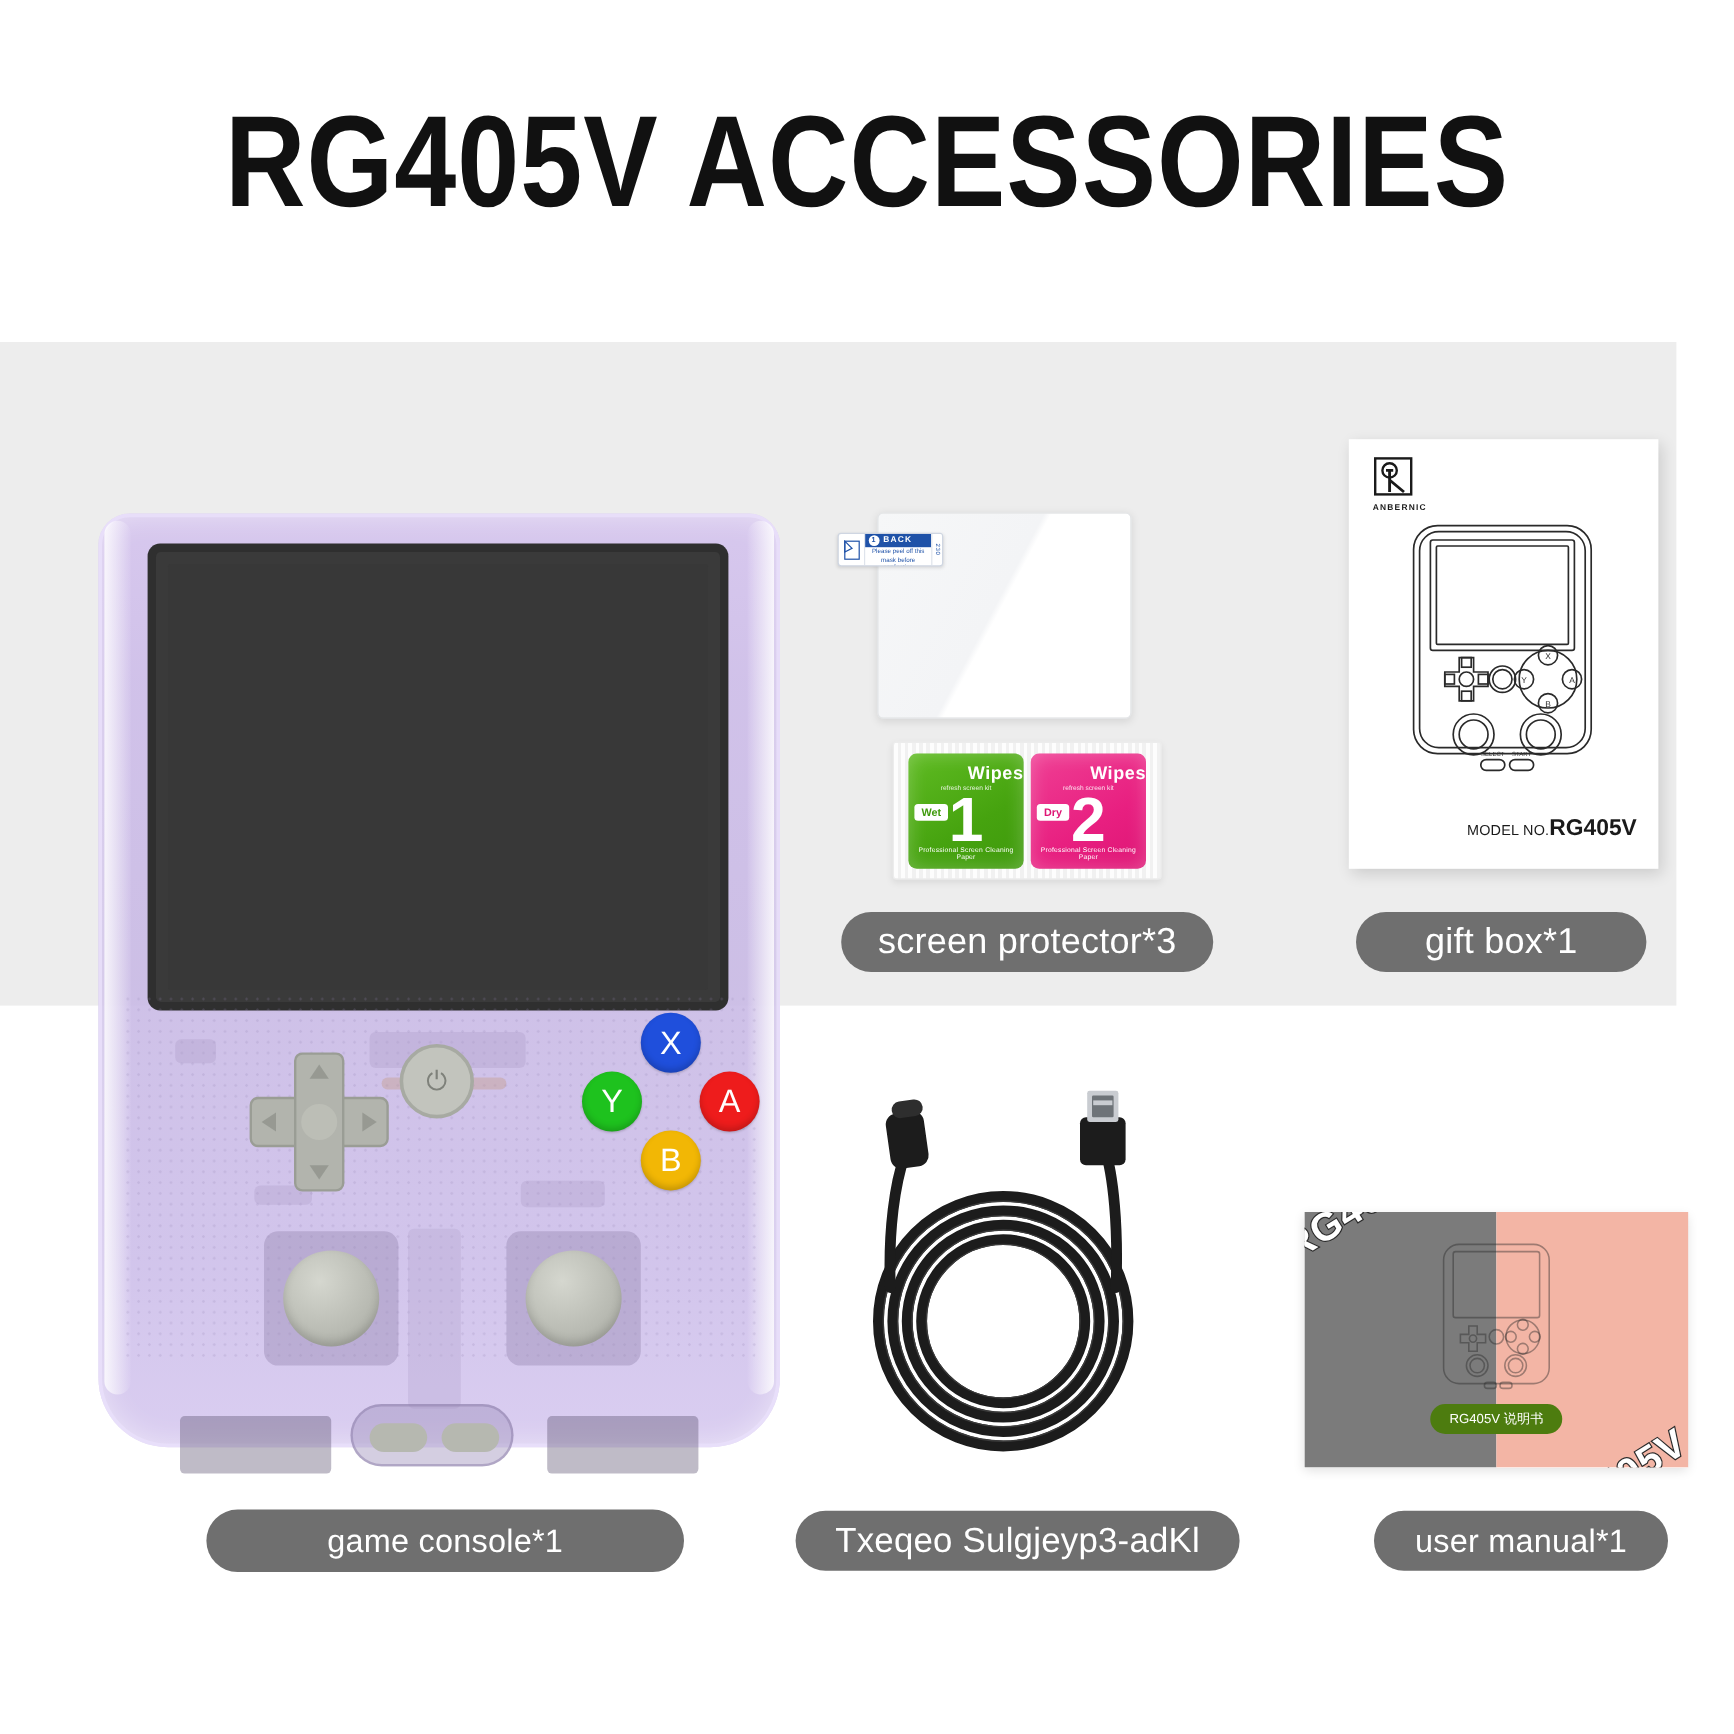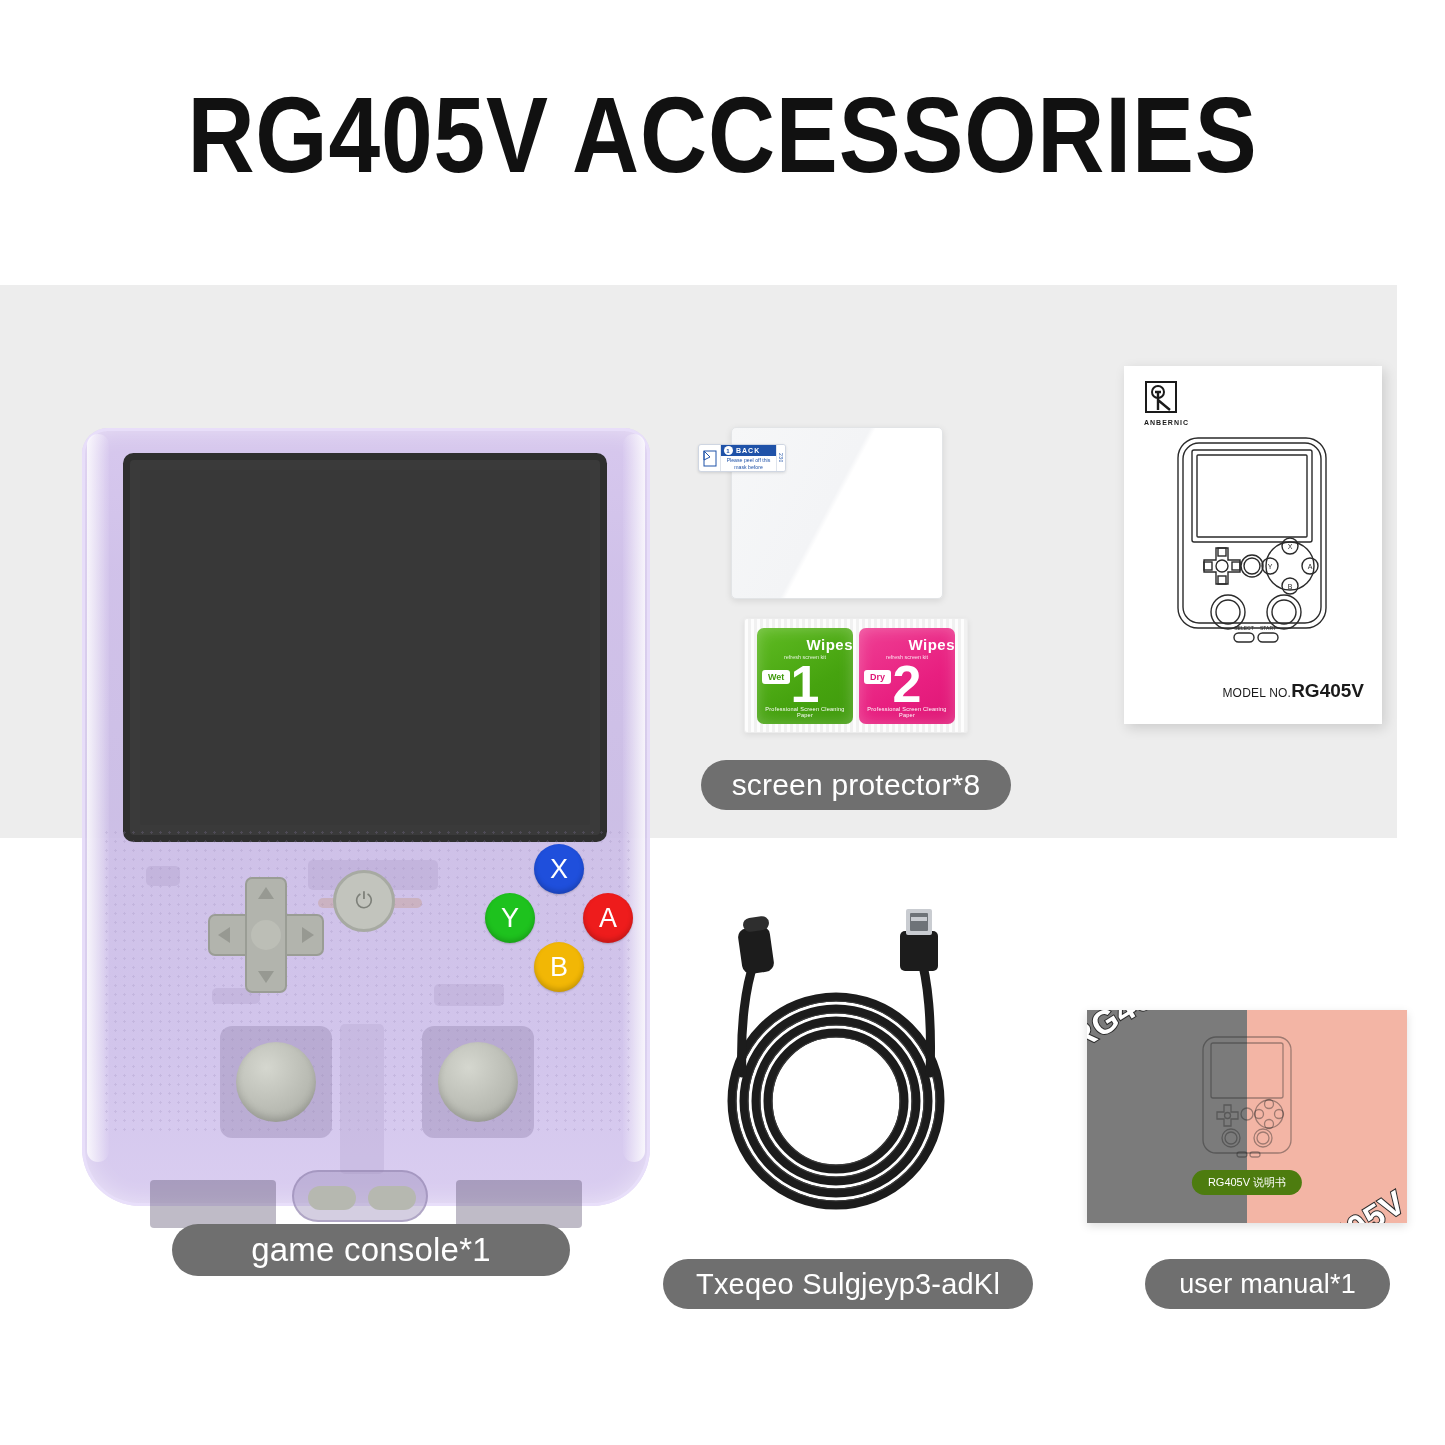--- a/index.html
+++ b/index.html
@@ -46,21 +46,21 @@
     background: #6f6f6f;
     color: #ffffff;
     border-radius: 999px;
     font-size: 30px;
     font-weight: 400;
     white-space: nowrap;
     letter-spacing: 0.2px;
   }
   #label-screen-protector { left: 701px; top: 760px; width: 310px; height: 50px; }
   #label-gift-box        { left: 1130px; top: 760px; width: 242px; height: 50px; }
-  #label-game-console    { left: 172px;  top: 1224px; width: 398px; height: 52px; font-size: 33px; }
+  #label-game-console    { left: 172px;  top: 1258px; width: 398px; height: 52px; font-size: 27px; }
   #label-cable           { left: 663px;  top: 1259px; width: 370px; height: 50px; font-size: 29px; }
   #label-user-manual     { left: 1145px; top: 1259px; width: 245px; height: 50px; font-size: 27px; }
 
   
   #console {
     position: absolute;
     left: 82px; top: 428px;
     width: 568px; height: 778px;
   }
   .console-shell {
@@ -572,18 +572,19 @@
           <rect x="51" y="118" width="10" height="5" rx="2.5"></rect>
         </g>
       </svg>
     </div>
 
     <div class="manual-diag" id="manual-diag-1">RG405V</div>
     <div class="manual-diag" id="manual-diag-2">RG405V</div>
     <div id="manual-badge">RG405V 说明书</div>
   </div>
 
-  <div class="pill" id="label-screen-protector">screen protector*8</div>
+  <div class="pill" id="label-screen-protector">screen protector*3</div>
+  <div class="pill" id="label-gift-box">gift box*1</div>
   <div class="pill" id="label-game-console">game console*1</div>
   <div class="pill" id="label-cable">Txeqeo Sulgjeyp3-adKl</div>
   <div class="pill" id="label-user-manual">user manual*1</div>
 
 </div>
 
 </body></html>

